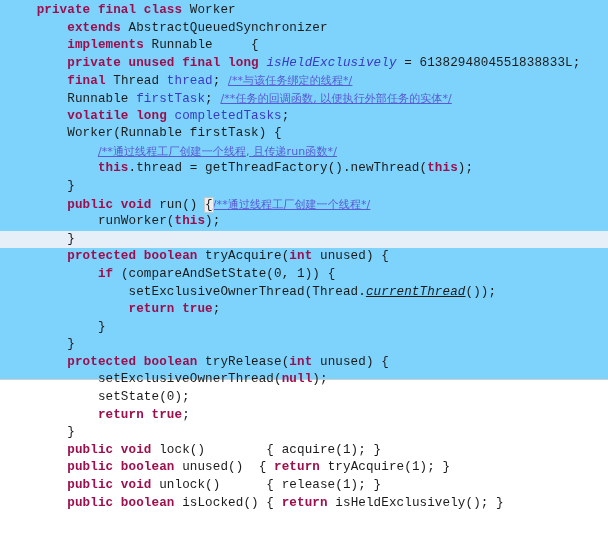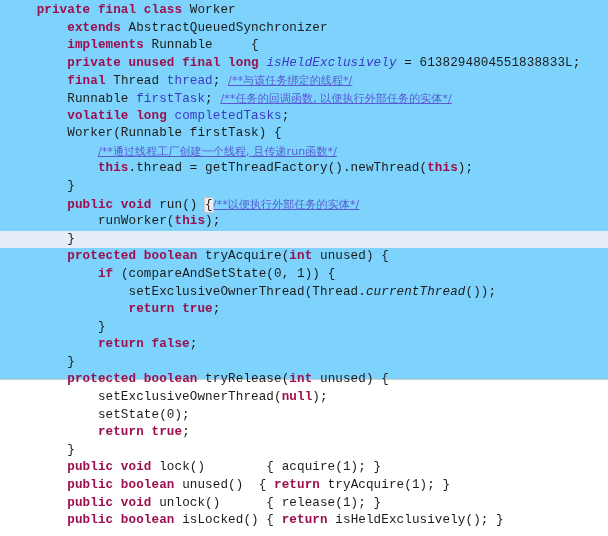--- a/index.html
+++ b/index.html
@@ -59,20 +59,21 @@
   .tok-field {
     color: #3a3ac4;
   }
   .tok-field-static {
     color: #3a3ac4;
     font-style: italic;
   }
   .tok-static-call {
     color: #1b1b1b;
     font-style: italic;
+    text-decoration: underline;
   }
   .tok-comment {
     color: #5a5ad2;
   }
   .tok-num {
     color: #1b1b1b;
     margin-top: 26px;
   }
   .tok-brace-match {
     color: #1b1b1b;
@@ -94,29 +95,28 @@
       <div class="code-line"><span class="tok-plain">        </span><span class="tok-kw">extends</span><span class="tok-plain"> AbstractQueuedSynchronizer</span></div>
       <div class="code-line"><span class="tok-plain">        </span><span class="tok-kw">implements</span><span class="tok-plain"> Runnable     {</span></div>
       <div class="code-line"><span class="tok-plain">        </span><span class="tok-kw">private unused final long</span><span class="tok-plain"> </span><span class="tok-field-static">isHeldExclusively</span><span class="tok-plain"> = </span><span class="tok-num">6138294804551838833L</span><span class="tok-plain">;</span></div>
       <div class="code-line"><span class="tok-plain">        </span><span class="tok-kw">final</span><span class="tok-plain"> Thread </span><span class="tok-field">thread</span><span class="tok-plain">; </span><span class="tok-comment tok-cjk">/**与该任务绑定的线程*/</span></div>
       <div class="code-line"><span class="tok-plain">        Runnable </span><span class="tok-field">firstTask</span><span class="tok-plain">; </span><span class="tok-comment tok-cjk">/**任务的回调函数, 以便执行外部任务的实体*/</span></div>
       <div class="code-line"><span class="tok-plain">        </span><span class="tok-kw">volatile long</span><span class="tok-plain"> </span><span class="tok-field">completedTasks</span><span class="tok-plain">;</span></div>
       <div class="code-line"><span class="tok-plain">        Worker(Runnable firstTask) {</span></div>
       <div class="code-line"><span class="tok-plain">            </span><span class="tok-comment tok-cjk">/**通过线程工厂创建一个线程, 且传递run函数*/</span></div>
       <div class="code-line"><span class="tok-plain">            </span><span class="tok-kw">this</span><span class="tok-plain">.thread = getThreadFactory().newThread(</span><span class="tok-kw">this</span><span class="tok-plain">);</span></div>
       <div class="code-line"><span class="tok-plain">        }</span></div>
-      <div class="code-line"><span class="tok-plain">        </span><span class="tok-kw">public void</span><span class="tok-plain"> run() </span><span class="tok-brace-match">{</span><span class="tok-comment tok-cjk">/**以便执行外部任务的实体*/</span></div>
+      <div class="code-line"><span class="tok-plain">        </span><span class="tok-kw">public void</span><span class="tok-plain"> run() </span><span class="tok-brace-match">{</span><span class="tok-comment tok-cjk">/**通过线程工厂创建一个线程*/</span></div>
       <div class="code-line"><span class="tok-plain">            runWorker(</span><span class="tok-kw">this</span><span class="tok-plain">);</span></div>
       <div class="code-line is-current"><span class="tok-plain">        }</span></div>
       <div class="code-line"><span class="tok-plain">        </span><span class="tok-kw">protected boolean</span><span class="tok-plain"> tryAcquire(</span><span class="tok-kw">int</span><span class="tok-plain"> unused) {</span></div>
       <div class="code-line"><span class="tok-plain">            </span><span class="tok-kw">if</span><span class="tok-plain"> (compareAndSetState(0, 1)) {</span></div>
       <div class="code-line"><span class="tok-plain">                setExclusiveOwnerThread(Thread.</span><span class="tok-static-call">currentThread</span><span class="tok-plain">());</span></div>
       <div class="code-line"><span class="tok-plain">                </span><span class="tok-kw">return true</span><span class="tok-plain">;</span></div>
       <div class="code-line"><span class="tok-plain">            }</span></div>
-      <div class="code-line"><span class="tok-plain">            </span><span class="tok-kw">return false</span><span class="tok-plain">;</span></div>
       <div class="code-line"><span class="tok-plain">        }</span></div>
       <div class="code-line"><span class="tok-plain">        </span><span class="tok-kw">protected boolean</span><span class="tok-plain"> tryRelease(</span><span class="tok-kw">int</span><span class="tok-plain"> unused) {</span></div>
       <div class="code-line"><span class="tok-plain">            setExclusiveOwnerThread(</span><span class="tok-kw">null</span><span class="tok-plain">);</span></div>
       <div class="code-line"><span class="tok-plain">            setState(0);</span></div>
       <div class="code-line"><span class="tok-plain">            </span><span class="tok-kw">return true</span><span class="tok-plain">;</span></div>
       <div class="code-line"><span class="tok-plain">        }</span></div>
       <div class="code-line"><span class="tok-plain">        </span><span class="tok-kw">public void</span><span class="tok-plain"> lock()        { acquire(1); }</span></div>
       <div class="code-line"><span class="tok-plain">        </span><span class="tok-kw">public boolean</span><span class="tok-plain"> unused()  { </span><span class="tok-kw">return</span><span class="tok-plain"> tryAcquire(1); }</span></div>
       <div class="code-line"><span class="tok-plain">        </span><span class="tok-kw">public void</span><span class="tok-plain"> unlock()      { release(1); }</span></div>
       <div class="code-line"><span class="tok-plain">        </span><span class="tok-kw">public boolean</span><span class="tok-plain"> isLocked() { </span><span class="tok-kw">return</span><span class="tok-plain"> isHeldExclusively(); }</span></div>

